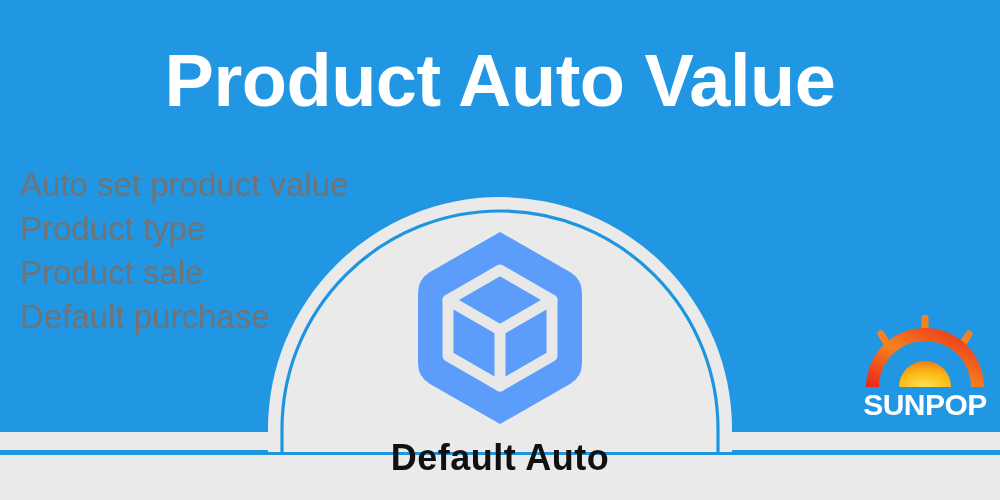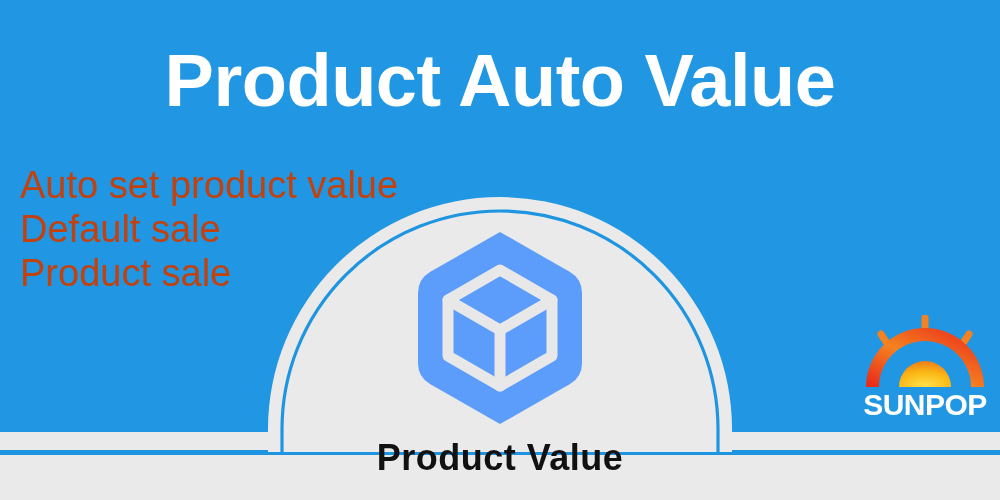--- a/index.html
+++ b/index.html
@@ -56,22 +56,22 @@
     font-weight: bold;
     letter-spacing: -0.5px;
     line-height: 1.0;
     white-space: nowrap;
   }
   
   .features {
     position: absolute;
     left: 20px;
     top: 163px;
-    color: #c2410c;
-    font-size: 38px;
+    color: #737373;
+    font-size: 33px;
     line-height: 44px;
     white-space: nowrap;
   }
   .features .feat {
     display: block;
   }
   
   .product-label {
     position: absolute;
     left: 0;
@@ -115,36 +115,37 @@
 
     <path d="M 268 452 L 268 429 A 232 232 0 0 1 732 429 L 732 452 Z" fill="#EAEAEA"></path>
 
     <path d="M 282 452 L 282 429 A 218 218 0 0 1 718 429 L 718 452" fill="none" stroke="#1E95E0" stroke-width="3.2"></path>
   </svg>
 
   <div class="title">Product Auto Value</div>
 
   <div class="features">
     <span class="feat">Auto set product value</span>
-    <span class="feat">Default sale</span>
+    <span class="feat">Product type</span>
     <span class="feat">Product sale</span>
+    <span class="feat">Default purchase</span>
   </div>
 
   <svg class="app-icon" viewBox="0 0 200 200">
     <path d="M100 4 L170 44 Q182 51 182 65 L182 135 Q182 149 170 156
              L100 196 L30 156 Q18 149 18 135 L18 65 Q18 51 30 44 Z" fill="#5C9DFB"></path>
 
     <g stroke="#E8E8E8" stroke-width="11" fill="none" stroke-linejoin="round" stroke-linecap="round">
       <path d="M100 42 L152 72 L152 128 L100 158 L48 128 L48 72 Z"></path>
       <path d="M48 72 L100 102 L152 72"></path>
       <path d="M100 102 L100 158"></path>
     </g>
   </svg>
 
-  <div class="product-label">Product Value</div>
+  <div class="product-label">Default Auto</div>
 
   <svg class="sunpop" viewBox="0 0 140 105">
     <defs>
       <linearGradient id="arcGrad" x1="0" y1="1" x2="1" y2="0">
         <stop offset="0%" stop-color="#E8231A"></stop>
         <stop offset="45%" stop-color="#F58220"></stop>
         <stop offset="100%" stop-color="#E8231A"></stop>
       </linearGradient>
       <radialGradient id="sunGrad" cx="0.5" cy="0.95" r="0.95">
         <stop offset="0%" stop-color="#FFE14D"></stop>

